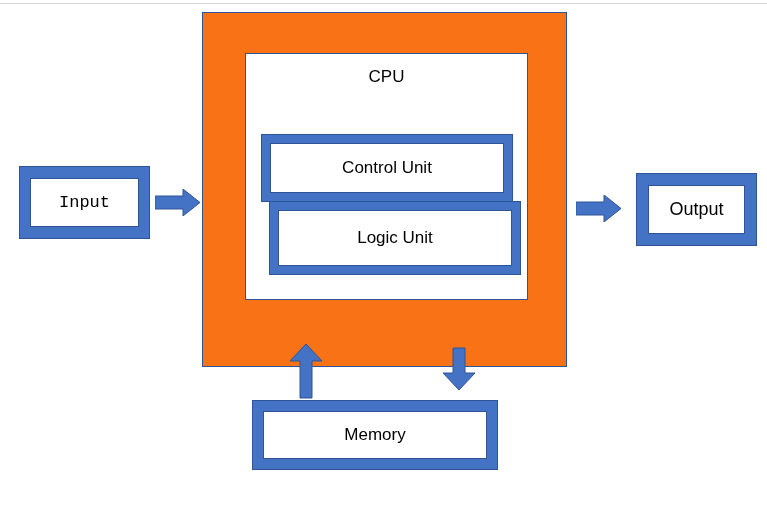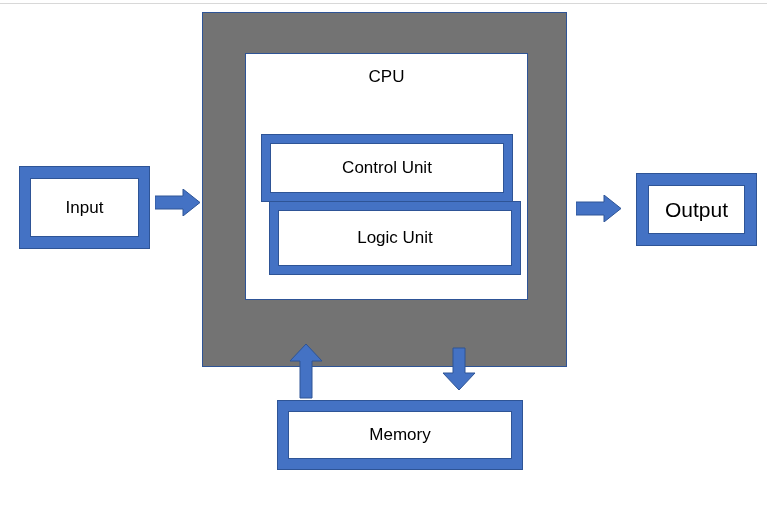--- a/index.html
+++ b/index.html
@@ -41,37 +41,37 @@
     background: #ffffff;
     border: 1px solid #2E5496;
     display: flex;
     align-items: center;
     justify-content: center;
     color: #000000;
     white-space: nowrap;
   }
 
   
-  #input-box { left: 19px;  top: 166px; width: 131px; height: 83px; }
+  #input-box { left: 19px;  top: 166px; width: 131px; height: 73px; font-family: Liberation Mono, monospace; }
   #input-box > .inner { left: 10px; top: 11px; right: 10px; bottom: 11px; font-size: 17px; }
 
   
   #output-box { left: 636px; top: 173px; width: 121px; height: 73px; }
-  #output-box > .inner { left: 11px; top: 11px; right: 11px; bottom: 11px; font-size: 21px; }
+  #output-box > .inner { left: 11px; top: 11px; right: 11px; bottom: 11px; font-size: 18px; }
 
   
-  #memory-box { left: 252px; top: 400px; width: 246px; height: 70px; margin-left: 25px; }
+  #memory-box { left: 252px; top: 400px; width: 246px; height: 70px; }
   #memory-box > .inner { left: 10px; top: 10px; right: 10px; bottom: 10px; font-size: 17px; }
 
   
   #cpu-box {
     position: absolute;
     box-sizing: border-box;
     left: 202px; top: 12px; width: 365px; height: 355px;
-    background: #737373;
+    background: #f97316;
     border: 1px solid #2E5496;
     padding-left: 24px;
   }
   #cpu-inner {
     position: absolute;
     box-sizing: border-box;
     left: 42px; top: 40px; width: 283px; height: 247px;
     background: #ffffff;
     border: 1px solid #2E5496;
   }

